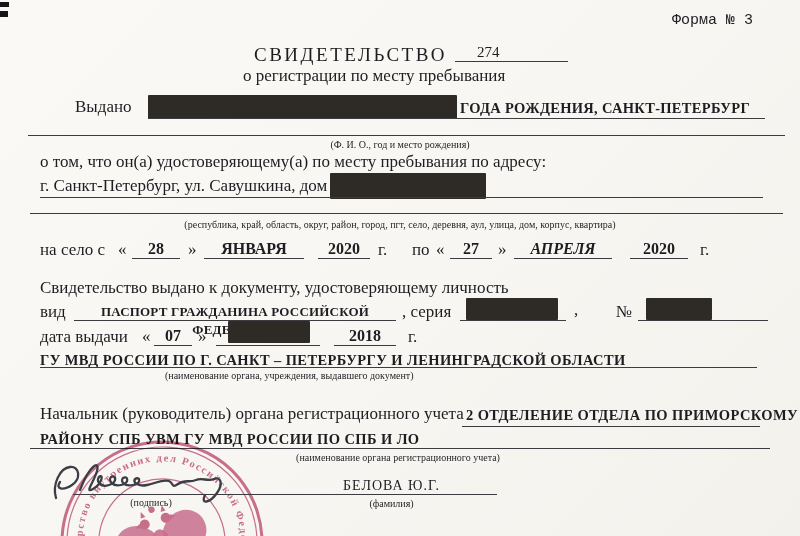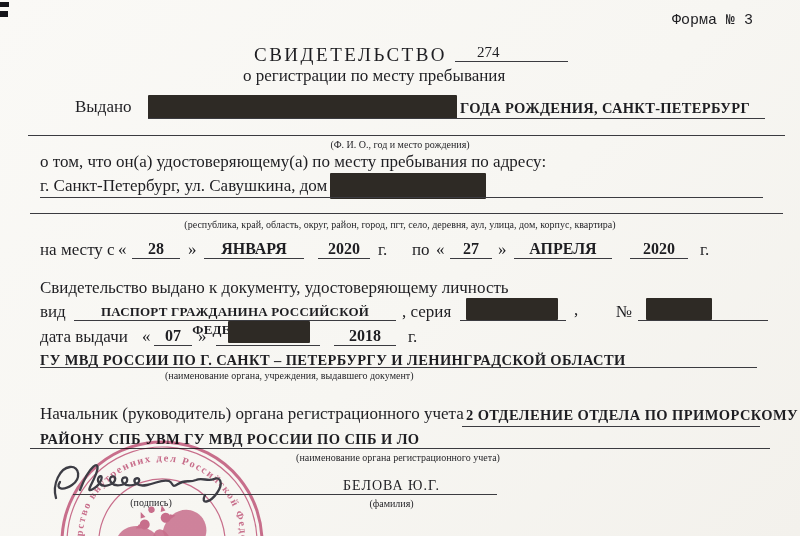--- a/index.html
+++ b/index.html
@@ -46,32 +46,32 @@
   <div class="abs ln" style="left:28px;top:135px;width:757px;"></div>
   <div class="abs cap" style="left:260px;top:139px;width:280px;">(Ф. И. О., год и место рождения)</div>
 
   <div class="abs t17" style="left:40px;top:152px;">о том, что он(а) удостоверяющему(а) по месту пребывания по адресу:</div>
   <div class="abs t17" style="left:40px;top:176px;">г. Санкт-Петербург, ул. Савушкина, дом</div>
   <div class="redact" style="left:330px;top:173px;width:156px;height:26px;"></div>
   <div class="abs ln" style="left:40px;top:197px;width:723px;"></div>
   <div class="abs ln" style="left:30px;top:213px;width:753px;"></div>
   <div class="abs cap" style="left:145px;top:219px;width:510px;">(республика, край, область, округ, район, город, пгт, село, деревня, аул, улица, дом, корпус, квартира)</div>
 
-  <div class="abs t17" style="left:40px;top:240px;">на месту с</div>
+  <div class="abs t17" style="left:40px;top:240px;">на село с</div>
   <div class="abs t17" style="left:118px;top:240px;">«</div>
   <div class="seg" style="left:132px;top:240px;width:48px;"><span class="v">28</span></div>
   <div class="abs t17" style="left:188px;top:240px;">»</div>
   <div class="seg" style="left:204px;top:240px;width:100px;"><span class="v">ЯНВАРЯ</span></div>
   <div class="seg" style="left:318px;top:240px;width:52px;"><span class="v">2020</span></div>
   <div class="abs t17" style="left:378px;top:240px;">г.</div>
   <div class="abs t17" style="left:412px;top:240px;">по</div>
   <div class="abs t17" style="left:436px;top:240px;">«</div>
   <div class="seg" style="left:450px;top:240px;width:42px;"><span class="v">27</span></div>
   <div class="abs t17" style="left:498px;top:240px;">»</div>
-  <div class="seg" style="left:514px;top:240px;width:98px;"><span class="v">АПРЕЛЯ</span></div>
+  <div class="seg" style="left:514px;top:240px;width:98px;font-style:italic;"><span class="v">АПРЕЛЯ</span></div>
   <div class="seg" style="left:630px;top:240px;width:58px;"><span class="v">2020</span></div>
   <div class="abs t17" style="left:700px;top:240px;">г.</div>
 
   <div class="abs t17" style="left:40px;top:278px;">Свидетельство выдано к документу, удостоверяющему личность</div>
 
   <div class="abs t17" style="left:40px;top:302px;">вид</div>
   <div class="seg" style="left:74px;top:302px;width:322px;"><span style="font-weight:600;font-size:13px;letter-spacing:.2px;">ПАСПОРТ ГРАЖДАНИНА РОССИЙСКОЙ ФЕДЕРАЦИИ</span></div>
   <div class="abs t17" style="left:402px;top:302px;">, серия</div>
   <div class="seg" style="left:460px;top:302px;width:106px;">
       <div class="redact" style="left:6px;top:-4px;width:92px;height:22px;"></div>

